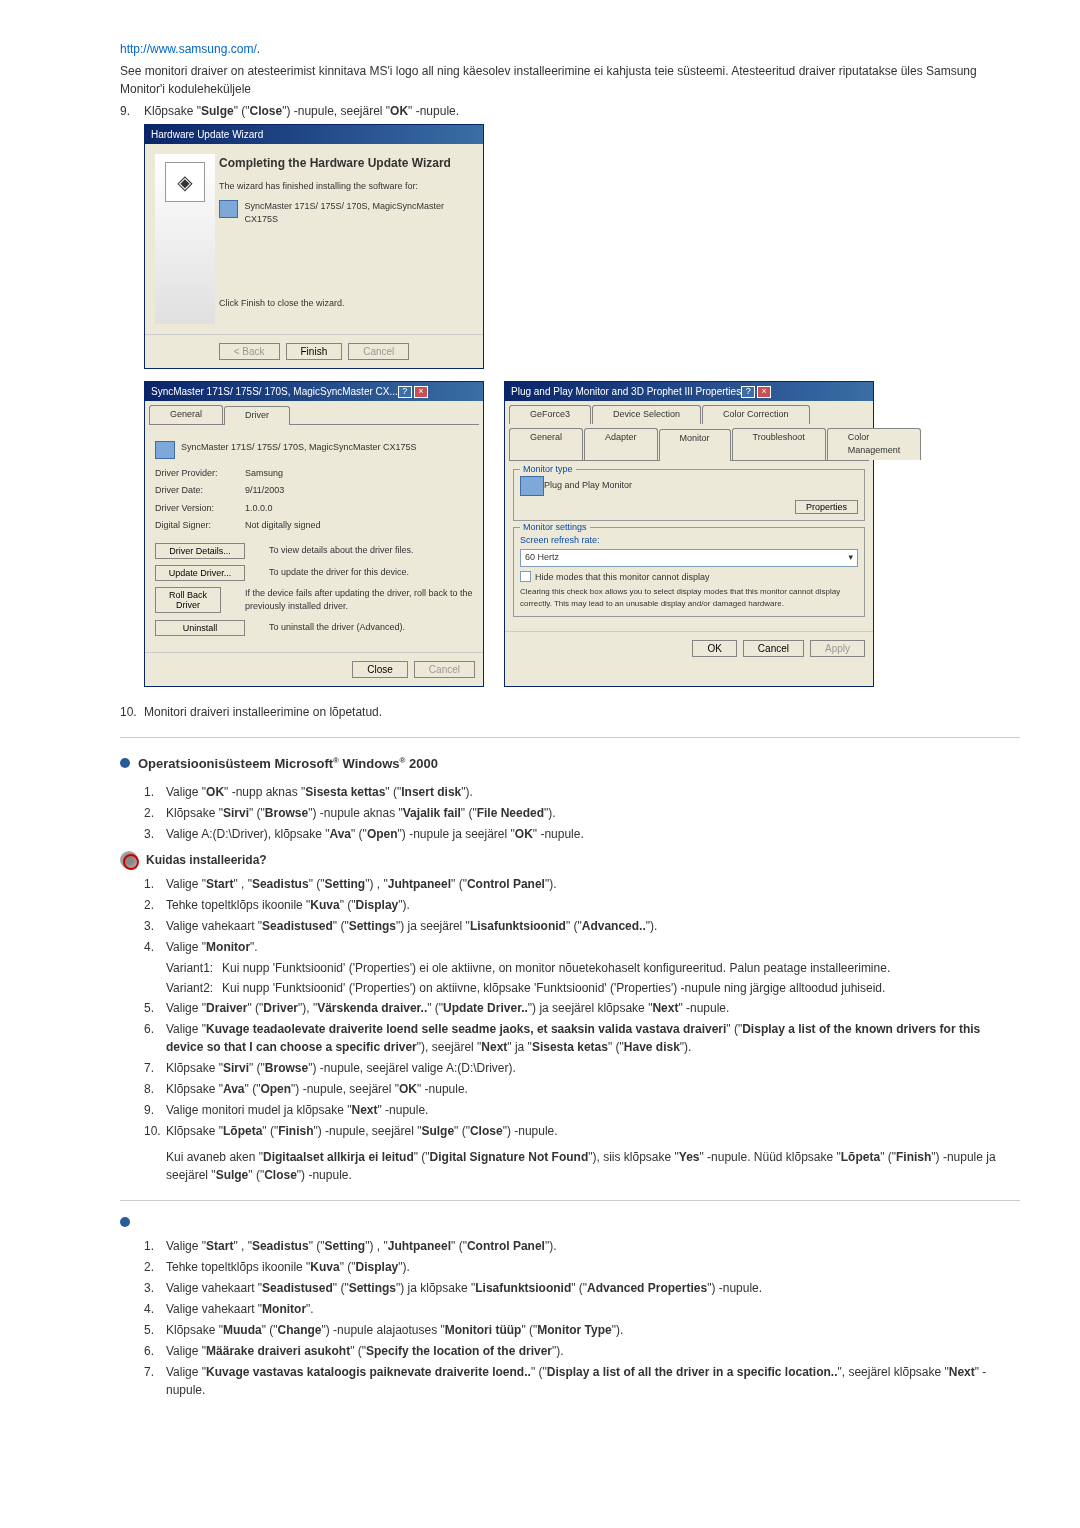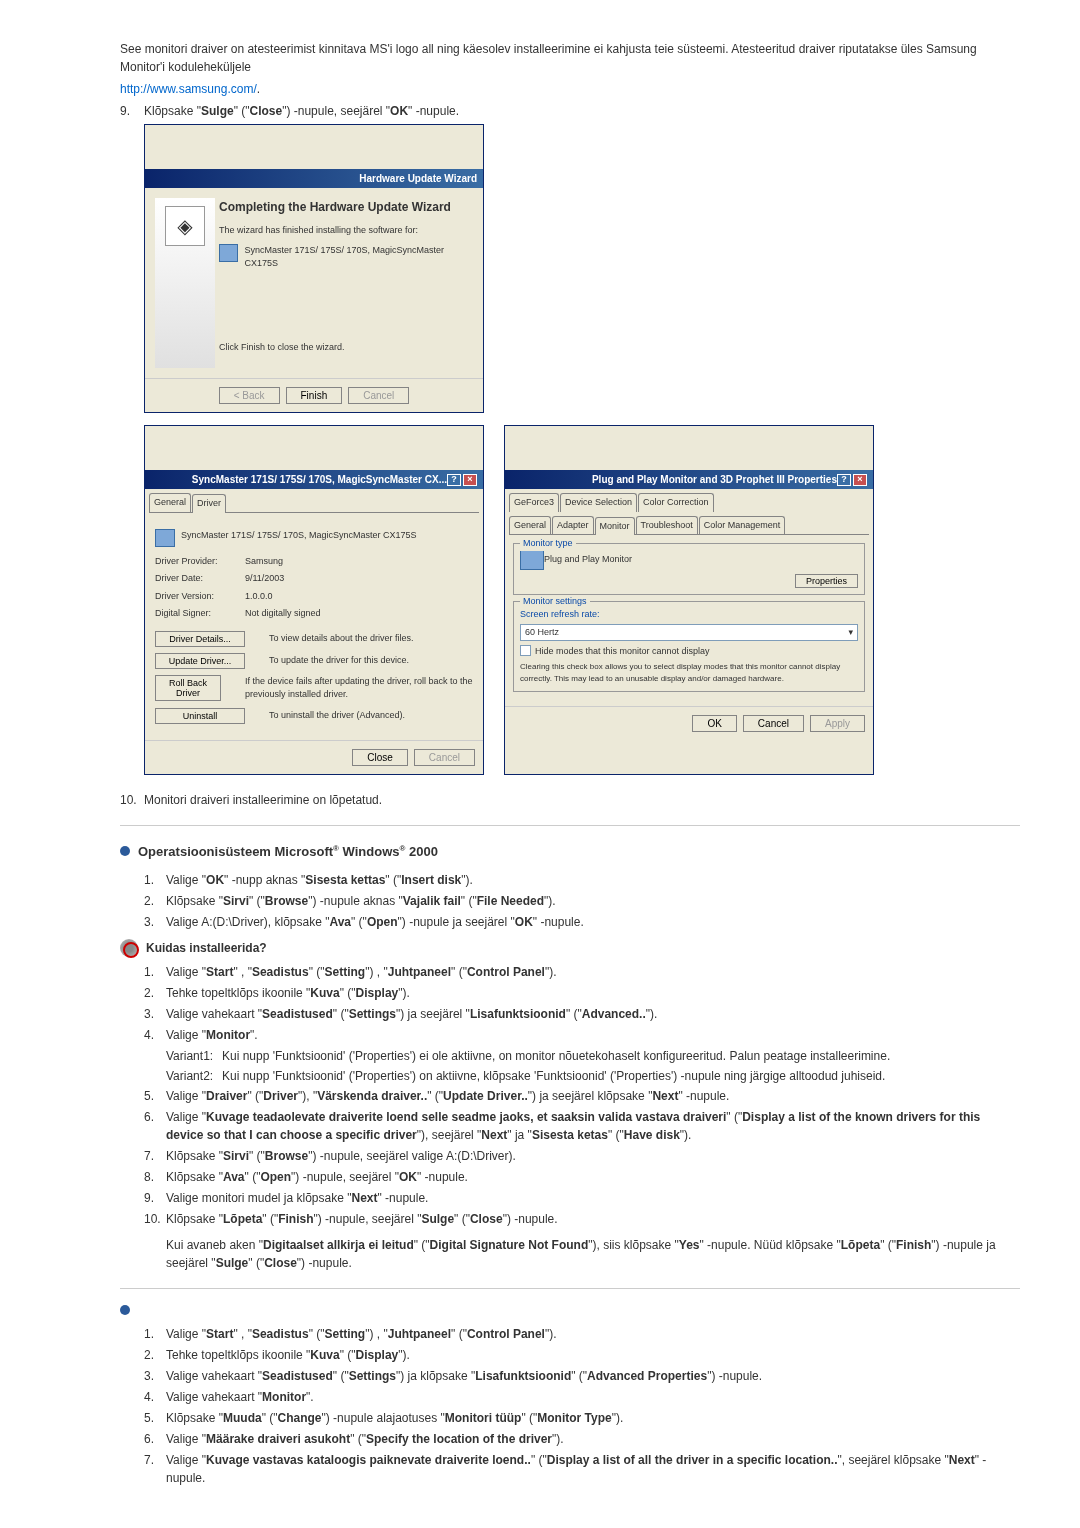--- a/index.html
+++ b/index.html
@@ -22,26 +22,25 @@
   .dialog-box {
     background: #ece9d8;
     border: 1px solid #0a246a;
     font-size: 10px;
     color: #333;
   }
   .dialog-title {
     background: linear-gradient(to right, #0a246a, #3a6ea5);
     color: #fff;
     padding: 2px 6px;
-    font-weight: bold;
+    font-weight: normal;
     font-size: 10px;
     display: flex;
     align-items: center;
-    justify-content: flex-end;
-    margin-top: 44px;
+    justify-content: flex-start;
   }
   .wizard-box { width: 340px; }
   .wizard-body { display: flex; padding: 10px; }
   .wizard-side {
     width: 60px; height: 170px;
     background: linear-gradient(to bottom, #fff, #e0e0e0);
     display: flex; align-items: flex-start; justify-content: center;
     padding-top: 8px;
   }
   .wizard-side .icon {
@@ -68,21 +67,21 @@
     padding: 2px 14px;
     font-size: 10px;
     cursor: pointer;
   }
   .dlg-btn.disabled { color: #999; }
   .tabs-row {
     display: flex; border-bottom: 1px solid #848484;
     margin: 4px 4px 0 4px; font-size: 9px;
   }
   .tab {
-    padding: 2px 4px;
+    padding: 2px 20px;
     border: 1px solid #848484;
     border-bottom: none;
     background: #ece9d8;
     margin-right: 1px;
     border-radius: 3px 3px 0 0;
   }
   .tab.active { background: #ece9d8; position: relative; top: 1px; }
   .driver-box { width: 340px; }
   .driver-body { padding: 10px; font-size: 9px; }
   .driver-row { display: flex; margin-bottom: 4px; }
@@ -161,22 +160,22 @@
     display: flex; align-items: center; justify-content: center;
   }
   .title-close-icons span.q { background: #3a6ea5; }
   sup { font-size: 8px; }
 </style>
 </head>
 <body>
 
 <div class="main-content">
 
+<p class="intro-text"><a class="link" href="#">http://www.samsung.com/</a><span>.</span></p>
 <p class="intro-text"><span>See monitori draiver on atesteerimist kinnitava MS'i logo all ning käesolev installeerimine ei kahjusta teie süsteemi. Atesteeritud draiver riputatakse üles Samsung Monitor'i koduleheküljele</span></p>
-<p class="intro-text"><a class="link" href="#">http://www.samsung.com/</a><span>.</span></p>
 <div class="num-item">
   <div class="num">9.</div>
   <div class="txt"><span>Klõpsake "<b>Sulge</b>" ("<b>Close</b>") -nupule, seejärel "<b>OK</b>" -nupule.</span></div>
 </div>
 
 <div style="padding-left:24px; margin-bottom:12px;">
 <div class="dialog-box wizard-box">
   <div class="dialog-title">
     <span>Hardware Update Wizard</span>
   </div>

